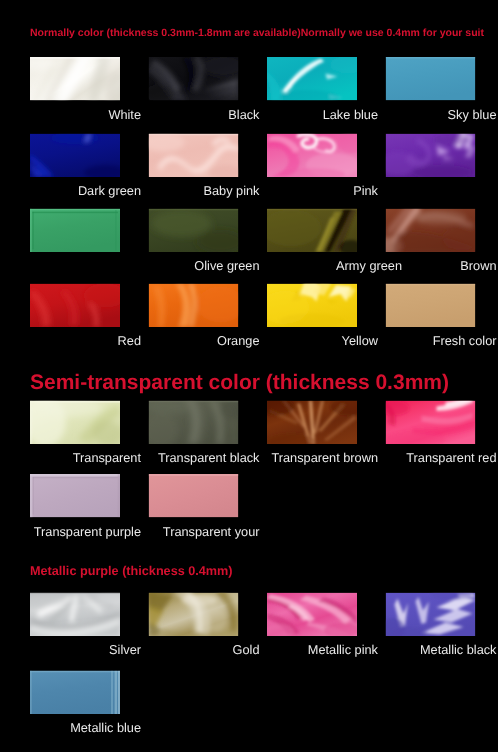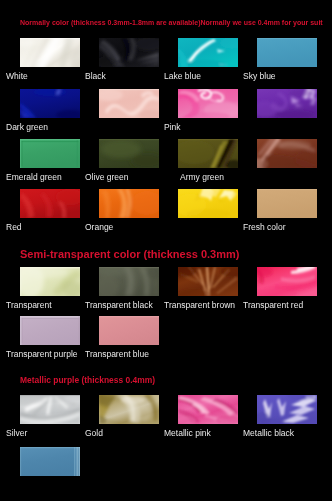--- a/index.html
+++ b/index.html
@@ -4,21 +4,21 @@
 <title>Latex color chart</title>
 <style>
   html,body{margin:0;padding:0;background:#000;}
   body{width:332px;height:501px;overflow:hidden;background:#000;
        font-family:"Liberation Sans",sans-serif;}
   .page{position:relative;width:332px;height:501px;background:#000;}
   .section-title{position:absolute;color:#d6102f;font-size:7px;font-weight:bold;
     white-space:nowrap;line-height:8px;}
   .sw{position:absolute;overflow:hidden;line-height:0;}
   .sw svg{display:block;}
-  .lbl{position:absolute;color:#eaeaea;font-size:8.5px;text-align:left;
+  .lbl{position:absolute;color:#eaeaea;font-size:8.5px;text-align:right;
     white-space:nowrap;line-height:9px;}
 </style>
 </head>
 <body>
 
 <div class="page">
   <div class="section-title" style="left:20px;top:19px;font-size:7.0px">Normally color (thickness 0.3mm-1.8mm are available)Normally we use 0.4mm for your suit</div>
   <div class="sw" style="left:20px;top:38px;width:60px;height:29px">
       <svg width="60" height="29" viewBox="0 0 60 29" xmlns="http://www.w3.org/2000/svg">
         <defs>
@@ -153,20 +153,21 @@
         <rect width="60" height="29" fill="url(#s5g)"></rect>
         <g filter="url(#s5b)">
           <path d="M6 22 C14 10 20 16 28 22 C34 26 40 18 46 10 C50 6 54 6 60 9 L60 12 C54 10 51 10 47 15 C41 23 35 30 28 25 C20 19 15 14 8 25 Z" fill="#fbe2dc" opacity="0.85"></path>
           <path d="M42 6 C46 2 50 1 54 4 L54 7 C50 4 47 5 44 9 Z" fill="#fdeae6" opacity="0.7"></path>
           <ellipse cx="10" cy="6" rx="14" ry="6" fill="#f7d5cd" opacity="0.55"></ellipse>
           <ellipse cx="52" cy="26" rx="12" ry="5" fill="#e5aea5" opacity="0.5"></ellipse>
         </g>
         <rect x="0" y="0" width="60" height="1.2" fill="#f9ddd7" opacity="0.6"></rect>
       </svg>
     </div>
+  <div class="lbl" style="left:85px;top:123px;width:88px">Baby pink</div>
   <div class="sw" style="left:178px;top:89px;width:60px;height:29px">
       <svg width="60" height="29" viewBox="0 0 60 29" xmlns="http://www.w3.org/2000/svg">
         <defs>
           <filter id="s6b" x="-40%" y="-40%" width="180%" height="180%">
             <feGaussianBlur stdDeviation="1.1"></feGaussianBlur>
           </filter>
           <linearGradient id="s6g" x1="0.1" y1="0" x2="0.6" y2="1">
             <stop offset="0" stop-color="#ef4e9d"></stop>
             <stop offset="0.40" stop-color="#f066aa"></stop>
             <stop offset="0.70" stop-color="#ee79b4"></stop>
@@ -223,21 +224,20 @@
           </linearGradient>
         </defs>
         <rect width="60" height="29" fill="url(#s8g)"></rect>
         <rect x="0" y="0" width="60" height="1.2" fill="#63c98f" opacity="0.6"></rect>
         <rect x="0" y="0" width="1.2" height="29" fill="#5cc48a" opacity="0.5"></rect>
         <rect x="1.6" y="2.2" width="57" height="0.9" fill="#1f8a4c" opacity="0.55"></rect>
         <rect x="1.6" y="2.2" width="0.9" height="25" fill="#1f8a4c" opacity="0.45"></rect>
         <rect x="56.8" y="1" width="0.9" height="27" fill="#2b9457" opacity="0.4"></rect>
       </svg>
     </div>
-  <div class="lbl" style="left:6px;top:173px;width:88px">Emerald green</div>
   <div class="sw" style="left:99px;top:139px;width:60px;height:29px">
       <svg width="60" height="29" viewBox="0 0 60 29" xmlns="http://www.w3.org/2000/svg">
         <defs>
           <filter id="s9b" x="-40%" y="-40%" width="180%" height="180%">
             <feGaussianBlur stdDeviation="2.0"></feGaussianBlur>
           </filter>
           <linearGradient id="s9g" x1="0" y1="0" x2="0.4" y2="1">
             <stop offset="0" stop-color="#414d28"></stop>
             <stop offset="0.5" stop-color="#3b4724"></stop>
             <stop offset="1" stop-color="#333e1e"></stop>
@@ -294,20 +294,21 @@
           <path d="M20 -2 L6 17 L4 22 L9 19 L24 0 Z" fill="#d8a79b" opacity="0.8"></path>
           <path d="M14 -2 L2 13 L0 18 L4 16 L18 0 Z" fill="#b98478" opacity="0.55"></path>
           <path d="M22 4 C32 1 44 3 58 10 L58 14 C44 7 32 6 22 9 Z" fill="#b27e6f" opacity="0.5"></path>
           <ellipse cx="36" cy="6" rx="18" ry="5" fill="#a3705f" opacity="0.4"></ellipse>
           <ellipse cx="2" cy="25" rx="9" ry="6" fill="#e8c3b7" opacity="0.4"></ellipse>
           <path d="M8 16 C22 14 40 18 60 26 L60 29 L4 29 Z" fill="#6a2a17" opacity="0.5"></path>
           <ellipse cx="52" cy="20" rx="14" ry="9" fill="#722d18" opacity="0.45"></ellipse>
         </g>
       </svg>
     </div>
+  <div class="lbl" style="left:243px;top:173px;width:88px">Brown</div>
   <div class="sw" style="left:20px;top:189px;width:60px;height:29px">
       <svg width="60" height="29" viewBox="0 0 60 29" xmlns="http://www.w3.org/2000/svg">
         <defs>
           <filter id="s12b" x="-40%" y="-40%" width="180%" height="180%">
             <feGaussianBlur stdDeviation="1.6"></feGaussianBlur>
           </filter>
           <linearGradient id="s12g" x1="0" y1="0" x2="0.45" y2="1">
             <stop offset="0" stop-color="#d0171c"></stop>
             <stop offset="0.5" stop-color="#c41318"></stop>
             <stop offset="1" stop-color="#a80d13"></stop>
@@ -363,35 +364,36 @@
           <path d="M36 -2 L31 6 L38 8 L43 0 Z" fill="#fdeb8a" opacity="0.7"></path>
           <path d="M46 1 L41 9 L49 7 L53 12 L56 2 Z" fill="#fff8c8" opacity="0.9"></path>
           <path d="M54 3 L50 10 L56 9 L59 4 Z" fill="#fef1a0" opacity="0.7"></path>
           <path d="M20 4 L16 12 L23 11 Z" fill="#e6bd00" opacity="0.45"></path>
           <path d="M40 10 L48 12 L42 14 Z" fill="#e9c400" opacity="0.4"></path>
           <ellipse cx="12" cy="16" rx="16" ry="11" fill="#f9d91e" opacity="0.4"></ellipse>
           <ellipse cx="30" cy="25" rx="22" ry="5" fill="#e7c200" opacity="0.35"></ellipse>
         </g>
       </svg>
     </div>
+  <div class="lbl" style="left:164px;top:223px;width:88px">Yellow</div>
   <div class="sw" style="left:257px;top:189px;width:60px;height:29px">
       <svg width="60" height="29" viewBox="0 0 60 29" xmlns="http://www.w3.org/2000/svg">
         <defs>
           <linearGradient id="s15g" x1="0" y1="0" x2="0.3" y2="1">
             <stop offset="0" stop-color="#d2aa79"></stop>
             <stop offset="0.5" stop-color="#cda574"></stop>
             <stop offset="1" stop-color="#c89f6e"></stop>
           </linearGradient>
         </defs>
         <rect width="60" height="29" fill="url(#s15g)"></rect>
         <rect x="0" y="0" width="60" height="1.2" fill="#dcb98d" opacity="0.5"></rect>
       </svg>
     </div>
   <div class="lbl" style="left:243px;top:223px;width:88px">Fresh color</div>
-  <div class="section-title" style="left:20px;top:250px;font-size:11px">Semi-transparent color (thickness 0.3mm)</div>
+  <div class="section-title" style="left:20px;top:250px;font-size:14px">Semi-transparent color (thickness 0.3mm)</div>
   <div class="sw" style="left:20px;top:267px;width:60px;height:29px">
       <svg width="60" height="29" viewBox="0 0 60 29" xmlns="http://www.w3.org/2000/svg">
         <defs>
           <filter id="s16b" x="-40%" y="-40%" width="180%" height="180%">
             <feGaussianBlur stdDeviation="2.2"></feGaussianBlur>
           </filter>
           <linearGradient id="s16g" x1="0.1" y1="0" x2="0.9" y2="1">
             <stop offset="0" stop-color="#eef0d4"></stop>
             <stop offset="0.45" stop-color="#e0e5ba"></stop>
             <stop offset="1" stop-color="#d4daa9"></stop>
@@ -516,21 +518,21 @@
           <linearGradient id="s21g" x1="0.1" y1="0" x2="0.8" y2="1">
             <stop offset="0" stop-color="#e09599"></stop>
             <stop offset="0.5" stop-color="#da8d94"></stop>
             <stop offset="1" stop-color="#d3868d"></stop>
           </linearGradient>
         </defs>
         <rect width="60" height="29" fill="url(#s21g)"></rect>
         <rect x="0" y="0" width="60" height="1.4" fill="#eaa9ad" opacity="0.6"></rect>
       </svg>
     </div>
-  <div class="lbl" style="left:85px;top:350px;width:88px">Transparent blue</div>
+  <div class="lbl" style="left:85px;top:350px;width:88px">Transparent your</div>
   <div class="section-title" style="left:20px;top:376px;font-size:8.45px">Metallic purple  (thickness 0.4mm)</div>
   <div class="sw" style="left:20px;top:395px;width:60px;height:29px">
       <svg width="60" height="29" viewBox="0 0 60 29" xmlns="http://www.w3.org/2000/svg">
         <defs>
           <filter id="s22b" x="-40%" y="-40%" width="180%" height="180%">
             <feGaussianBlur stdDeviation="1.6"></feGaussianBlur>
           </filter>
           <linearGradient id="s22g" x1="0" y1="0" x2="0.2" y2="1">
             <stop offset="0" stop-color="#b9bcbe"></stop>
             <stop offset="0.4" stop-color="#d2d4d5"></stop>
@@ -652,13 +654,14 @@
         </defs>
         <rect width="60" height="29" fill="#4e86ac"></rect>
         <rect width="60" height="29" fill="url(#s26g)" opacity="0.8"></rect>
         <rect x="0" y="0" width="60" height="1.2" fill="#7fb0cb" opacity="0.6"></rect>
         <rect x="0" y="0" width="1.2" height="29" fill="#79abc7" opacity="0.5"></rect>
         <rect x="54" y="0" width="1.4" height="29" fill="#8bbad2" opacity="0.45"></rect>
         <rect x="56.4" y="0" width="1.6" height="29" fill="#9cc5d9" opacity="0.55"></rect>
         <rect x="58.6" y="0" width="1.4" height="29" fill="#b8d6e4" opacity="0.5"></rect>
       </svg>
     </div>
+  <div class="lbl" style="left:6px;top:481px;width:88px">Metallic blue</div>
 </div>
 
 </body></html>

